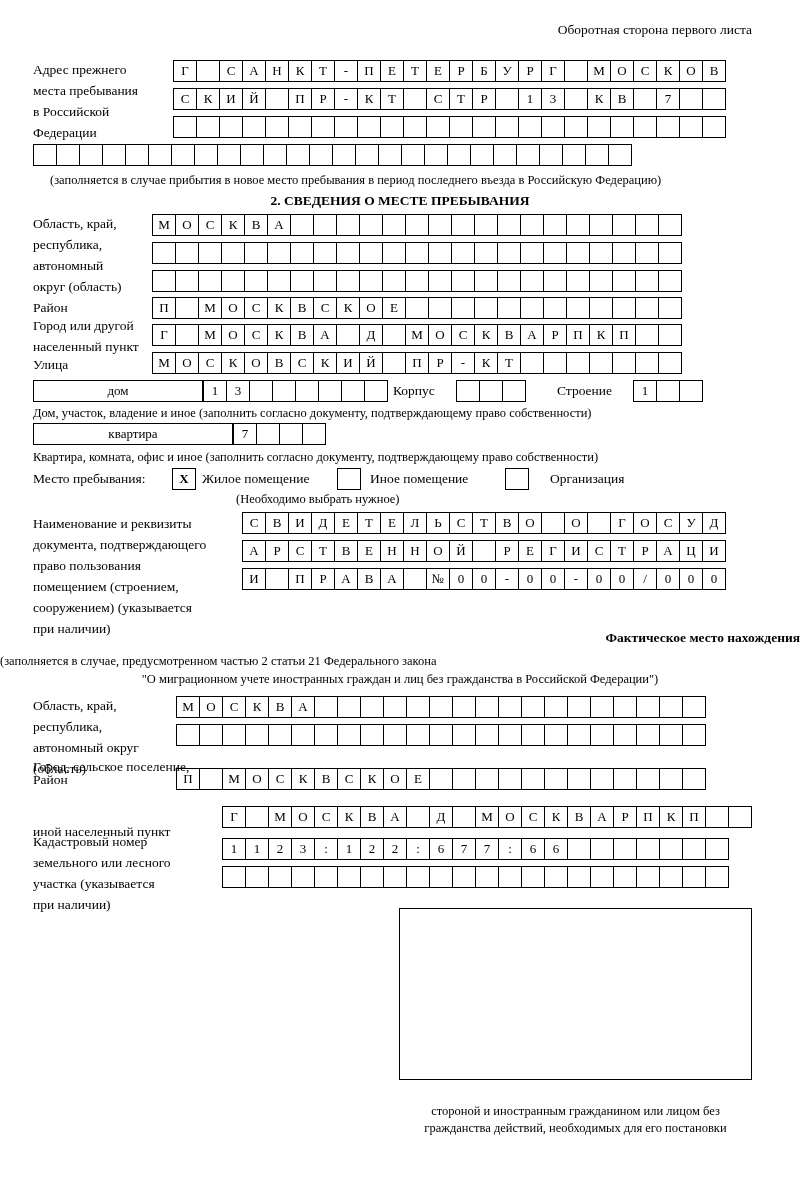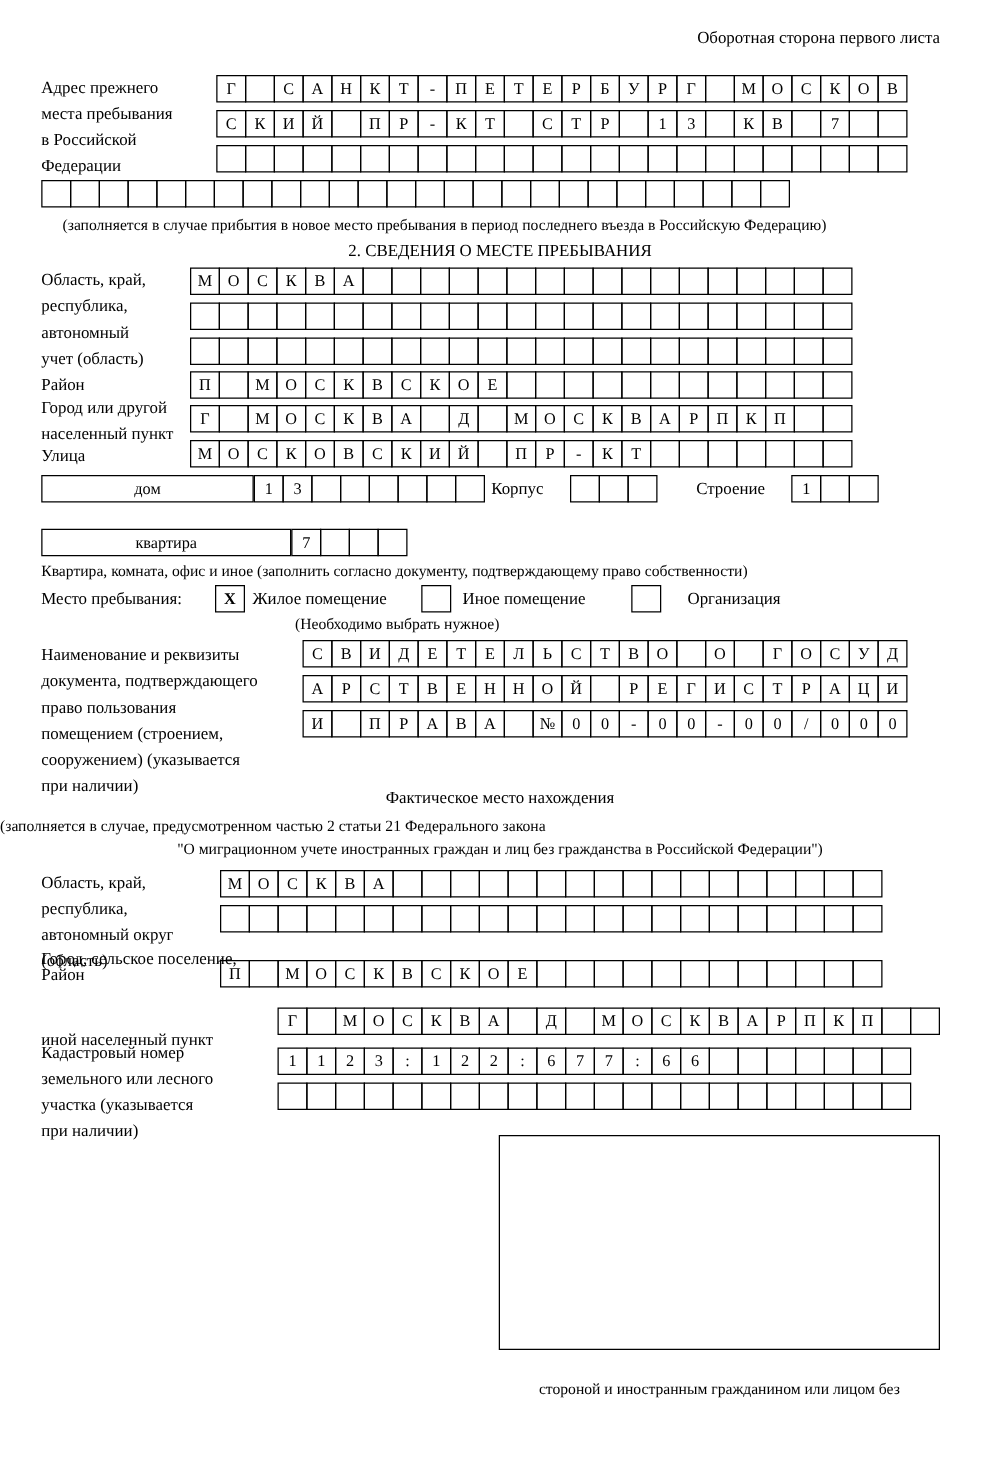--- a/index.html
+++ b/index.html
@@ -11,21 +11,21 @@
     position:relative;
     overflow:hidden;
   }
   .page{position:relative;width:800px;height:852px;}
 
   .hdr-right{
     position:absolute;
     right:48px;top:22px;
     font-size:13.5px;
   }
-  .bold{font-weight:normal;}
+  .bold{font-weight:bold;}
 
   
   .boxrow{position:absolute;display:flex;}
   .bx{
     width:24px;height:22px;
     border:1px solid #000;
     margin-right:-1px;
     box-sizing:border-box;
     font-size:13px;
     line-height:20px;
@@ -172,21 +172,21 @@
       <div class="bx"></div>
     </div>
 
   <div class="txt sm" style="left:50px;top:172px;">(заполняется в случае прибытия в новое место пребывания в период последнего въезда в Российскую Федерацию)</div>
 
   <div class="txt bold" style="left:0;top:193px;width:800px;text-align:center;">2. СВЕДЕНИЯ О МЕСТЕ ПРЕБЫВАНИЯ</div>
 
   <div class="txt" style="left:33px;top:216px;">Область, край,</div>
   <div class="txt" style="left:33px;top:237px;">республика,</div>
   <div class="txt" style="left:33px;top:258px;">автономный</div>
-  <div class="txt" style="left:33px;top:279px;">учет (область)</div>
+  <div class="txt" style="left:33px;top:279px;">округ (область)</div>
 
   <div class="boxrow" id="s2-region1" style="left:152px;top:214px;">
       <div class="bx">М</div>
       <div class="bx">О</div>
       <div class="bx">С</div>
       <div class="bx">К</div>
       <div class="bx">В</div>
       <div class="bx">А</div>
       <div class="bx"></div>
       <div class="bx"></div>
@@ -356,20 +356,21 @@
       <div class="bx"></div>
       <div class="bx"></div>
     </div>
   <div class="txt" style="left:557px;top:383px;">Строение</div>
   <div class="boxrow" id="s2-stroenie" style="left:633px;top:380px;">
       <div class="bx">1</div>
       <div class="bx"></div>
       <div class="bx"></div>
     </div>
 
+  <div class="txt sm" style="left:33px;top:405px;">Дом, участок, владение и иное (заполнить согласно документу, подтверждающему право собственности)</div>
 
   <div class="linebox" style="left:33px;top:423px;width:200px;">квартира</div>
   <div class="boxrow" id="s2-flat" style="left:233px;top:423px;">
       <div class="bx">7</div>
       <div class="bx"></div>
       <div class="bx"></div>
       <div class="bx"></div>
     </div>
   <div class="txt sm" style="left:33px;top:449px;">Квартира, комната, офис и иное (заполнить согласно документу, подтверждающему право собственности)</div>
 
@@ -452,21 +453,21 @@
       <div class="bx">0</div>
       <div class="bx">-</div>
       <div class="bx">0</div>
       <div class="bx">0</div>
       <div class="bx">/</div>
       <div class="bx">0</div>
       <div class="bx">0</div>
       <div class="bx">0</div>
     </div>
 
-  <div class="txt bold" style="left:0;top:630px;width:800px;text-align:center;">Фактическое место нахождения</div>
+  <div class="txt bold" style="left:0;top:630px;width:800px;text-align:right;">Фактическое место нахождения</div>
   <div class="txt sm" style="left:0;top:653px;width:800px;text-align:left;">(заполняется в случае, предусмотренном частью 2 статьи 21 Федерального закона</div>
   <div class="txt sm" style="left:0;top:671px;width:800px;text-align:center;">"О миграционном учете иностранных граждан и лиц без гражданства в Российской Федерации")</div>
 
   <div class="txt" style="left:33px;top:698px;">Область, край,</div>
   <div class="txt" style="left:33px;top:719px;">республика,</div>
   <div class="txt" style="left:33px;top:740px;">автономный округ</div>
   <div class="txt" style="left:33px;top:761px;">(область)</div>
 
   <div class="boxrow" id="al-region1" style="left:176px;top:696px;">
       <div class="bx">М</div>
@@ -624,14 +625,15 @@
       <div class="bx"></div>
       <div class="bx"></div>
       <div class="bx"></div>
       <div class="bx"></div>
       <div class="bx"></div>
     </div>
 
   <div class="bigbox" style="left:399px;top:908px;width:353px;height:172px;"></div>
 
   <div class="cap" style="left:399px;top:1103px;width:353px;">стороной и иностранным гражданином или лицом без</div>
+  <div class="cap" style="left:399px;top:1120px;width:353px;">гражданства действий, необходимых для его постановки</div>
 
 </div>
 
 </body></html>

